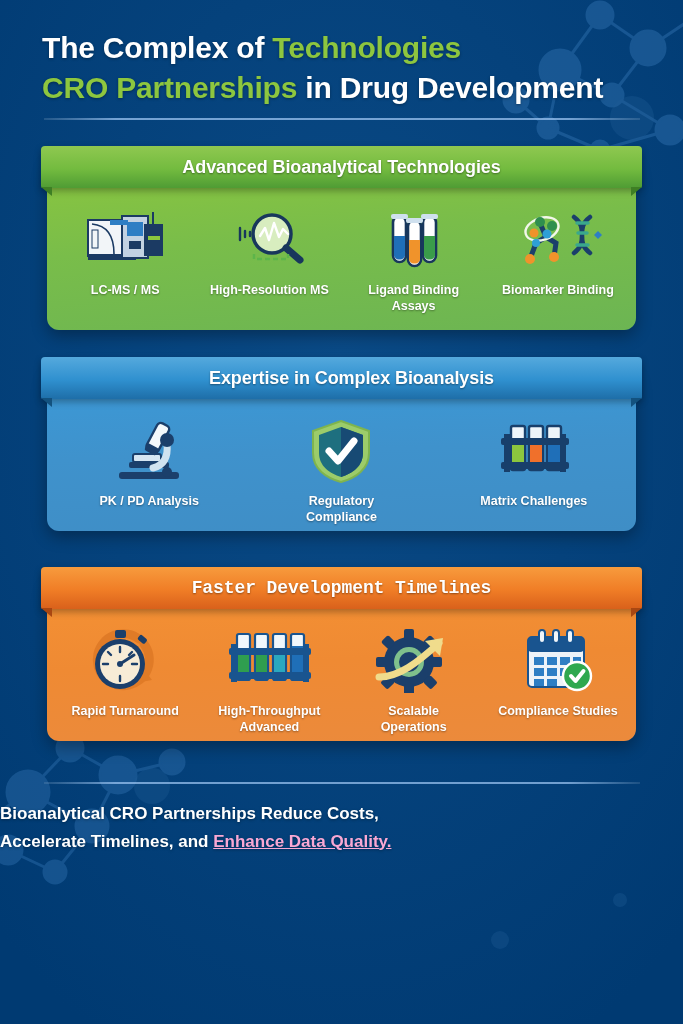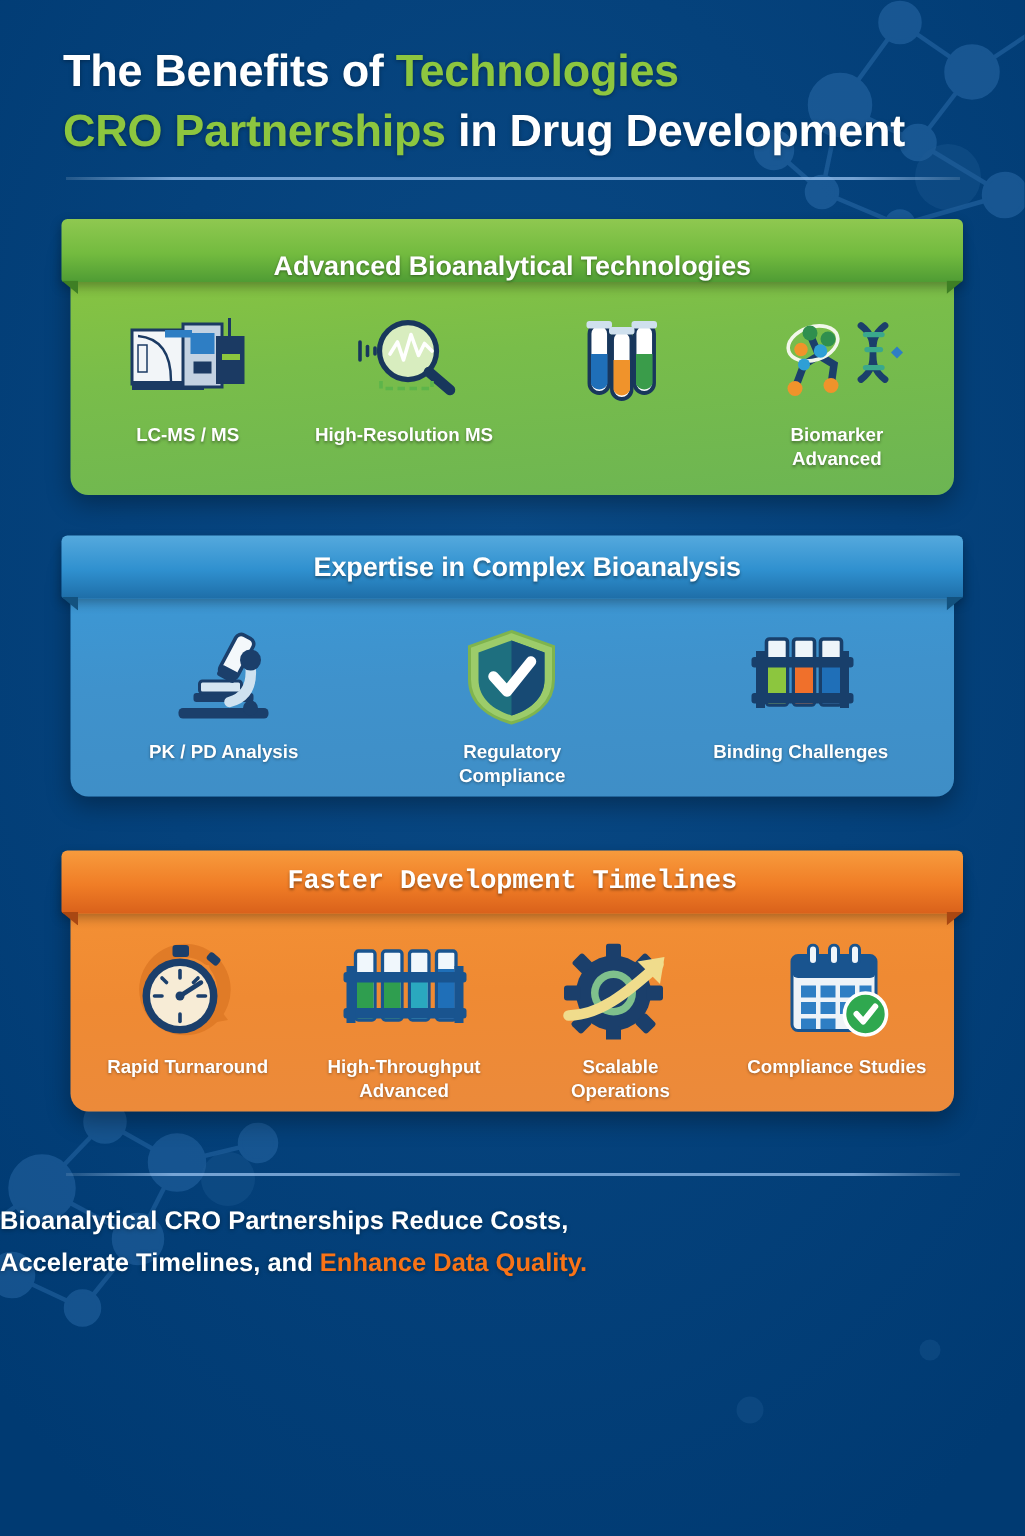--- a/index.html
+++ b/index.html
@@ -72,21 +72,21 @@
     left: 41px;
     width: 601px;
     height: 42px;
     display: flex;
     align-items: center;
     justify-content: center;
     border-radius: 4px 4px 2px 2px;
     z-index: 3;
     box-shadow: 0 3px 7px rgba(0,0,0,.30);
   }
-  .banner-green  { top: 146px; background: linear-gradient(to bottom, #8fc850 0%, #73bb3f 55%, #4f9c34 100%); align-items: flex-end; }
+  .banner-green  { top: 146px; background: linear-gradient(to bottom, #8fc850 0%, #73bb3f 55%, #4f9c34 100%); }
   .banner-blue   { top: 357px; background: linear-gradient(to bottom, #55a9dd 0%, #2f90cf 55%, #1e6ea8 100%); padding-left: 20px; }
   .banner-orange { top: 567px; background: linear-gradient(to bottom, #f79b3d 0%, #f07d26 55%, #d9611b 100%); font-family: Liberation Mono, monospace; }
 
   .banner-text {
     font-size: 18px;
     font-weight: 700;
     color: #ffffff;
     text-shadow: 0 1px 2px rgba(0,0,0,.40);
     letter-spacing: -0.1px;
   }
@@ -147,21 +147,21 @@
     left: 0; right: 0; top: 800px;
     text-align: left;
   }
   .footer-line {
     font-size: 17px;
     font-weight: 700;
     color: #ffffff;
     line-height: 1.62;
     text-shadow: 0 1px 3px rgba(0,0,0,.35);
   }
-  .footer-hl { color: #f97316; }
+  .footer-hl { color: #f9a8d4; text-decoration: underline; }
 </style>
 </head>
 <body>
 
 <svg class="bg-molecules" width="683" height="1024" viewBox="0 0 683 1024">
   <defs>
     <radialGradient id="bgGlow" cx="50%" cy="35%" r="75%">
       <stop offset="0%" stop-color="#0a4a86"></stop>
       <stop offset="100%" stop-color="#003a72"></stop>
     </radialGradient>
@@ -212,21 +212,21 @@
     <circle cx="632" cy="118" r="22"></circle>
     <circle cx="152" cy="786" r="18"></circle>
     <circle cx="500" cy="940" r="9"></circle>
     <circle cx="620" cy="900" r="7"></circle>
   </g>
 </svg>
 
 <div class="page">
 
   <div class="title-block">
-    <div class="title-line"><span>The Benefits of </span><span class="hl-green">Technologies</span></div>
+    <div class="title-line"><span>The Complex of </span><span class="hl-green">Technologies</span></div>
     <div class="title-line"><span class="hl-green">CRO Partnerships</span><span> in Drug Development</span></div>
   </div>
   <div class="title-rule"></div>
 
   <div class="section sec-green">
     <div class="items">
 
       <div class="item">
         <div class="icon-wrap">
           <svg width="82" height="60" viewBox="0 0 82 60">
@@ -274,20 +274,21 @@
             <path d="M21 26 v20 a6 6 0 0 0 11 0 v-20 z" fill="#1f6fb8"></path>
             <path d="M36 30 v20 a6 6 0 0 0 11 0 v-20 z" fill="#f0932b"></path>
             <path d="M51 26 v20 a6 6 0 0 0 11 0 v-20 z" fill="#3a9c4a"></path>
             <g fill="#cfe0ee">
               <rect x="18" y="4" width="17" height="5" rx="2"></rect>
               <rect x="33" y="8" width="17" height="5" rx="2"></rect>
               <rect x="48" y="4" width="17" height="5" rx="2"></rect>
             </g>
           </svg>
         </div>
+        <div class="item-label">Ligand Binding Assays</div>
       </div>
 
       <div class="item">
         <div class="icon-wrap">
           <svg width="96" height="62" viewBox="0 0 96 62">
             <g stroke="#1b3f6b" stroke-width="5" stroke-linecap="round" fill="none">
               <path d="M20 50 L26 34 L36 28 L30 14"></path>
               <path d="M36 28 L46 34 L44 48"></path>
             </g>
             <ellipse cx="32" cy="20" rx="17" ry="11" fill="none" stroke="#f2f7ea" stroke-width="2.4" transform="rotate(-18 32 20)"></ellipse>
@@ -302,21 +303,21 @@
               <path d="M64 8 C80 20 64 32 80 44 M80 8 C64 20 80 32 64 44"></path>
             </g>
             <g stroke="#3aa88c" stroke-width="3.5" stroke-linecap="round">
               <line x1="67" y1="14" x2="78" y2="14"></line>
               <line x1="68" y1="24" x2="77" y2="24"></line>
               <line x1="67" y1="36" x2="78" y2="36"></line>
             </g>
             <path d="M84 26 l4 -4 4 4 -4 4 z" fill="#2e7ec4"></path>
           </svg>
         </div>
-        <div class="item-label">Biomarker Advanced</div>
+        <div class="item-label">Biomarker Binding</div>
       </div>
 
     </div>
   </div>
   <div class="banner banner-green">
     <span class="banner-text">Advanced Bioanalytical Technologies</span>
   </div>
 
   <div class="section sec-blue">
     <div class="items">
@@ -364,21 +365,21 @@
             <rect x="39" y="22" width="12" height="27" fill="#f0702b"></rect>
             <rect x="57" y="22" width="12" height="27" fill="#1f6fb8"></rect>
             <g fill="#183f6b">
               <rect x="10" y="18" width="68" height="7" rx="2"></rect>
               <rect x="10" y="42" width="68" height="7" rx="2"></rect>
               <rect x="13" y="14" width="6" height="38"></rect>
               <rect x="69" y="14" width="6" height="38"></rect>
             </g>
           </svg>
         </div>
-        <div class="item-label">Binding Challenges</div>
+        <div class="item-label">Matrix Challenges</div>
       </div>
 
     </div>
   </div>
   <div class="banner banner-blue">
     <span class="banner-text">Expertise in Complex Bioanalysis</span>
   </div>
 
   <div class="section sec-orange">
     <div class="items">

